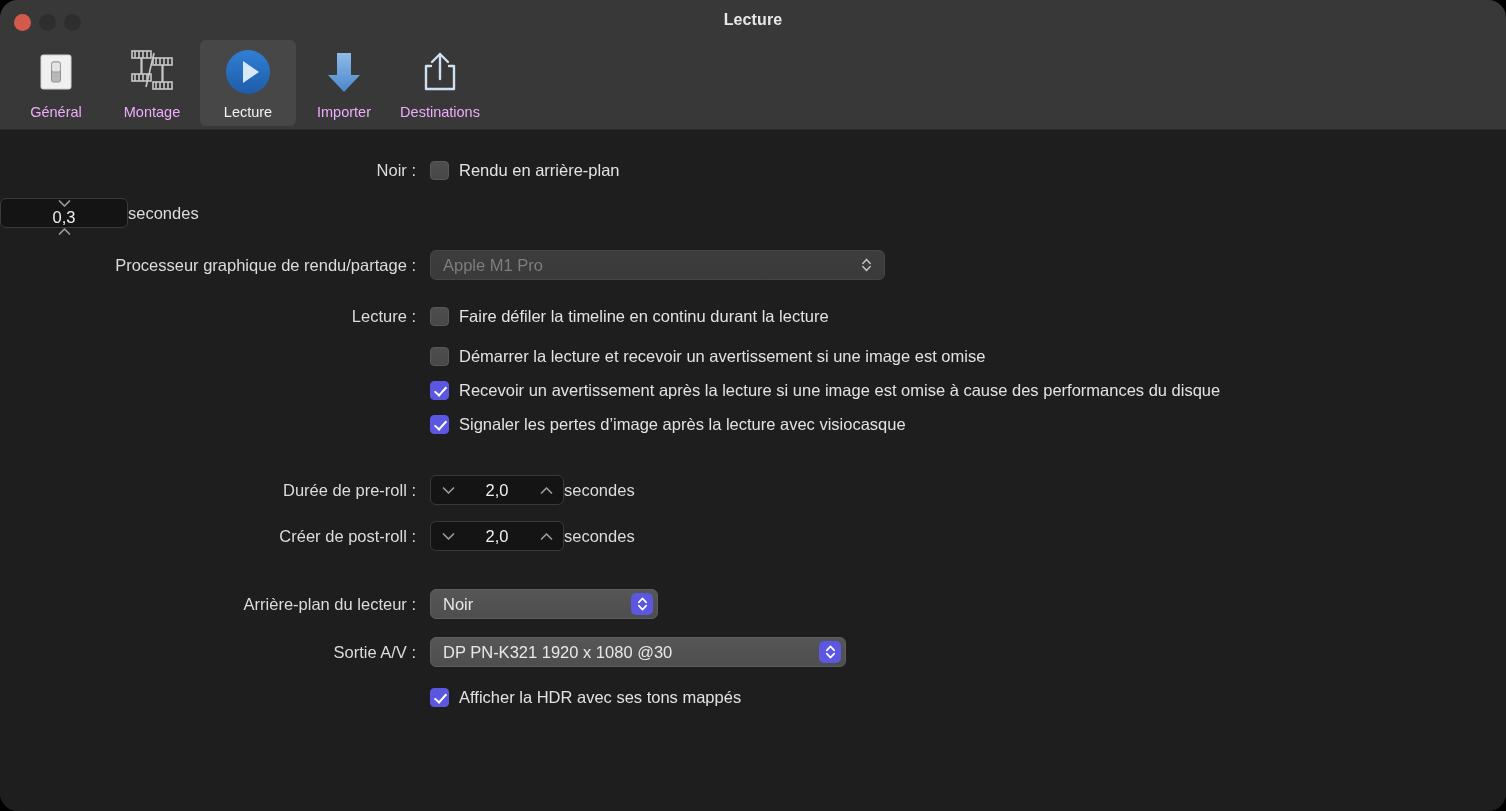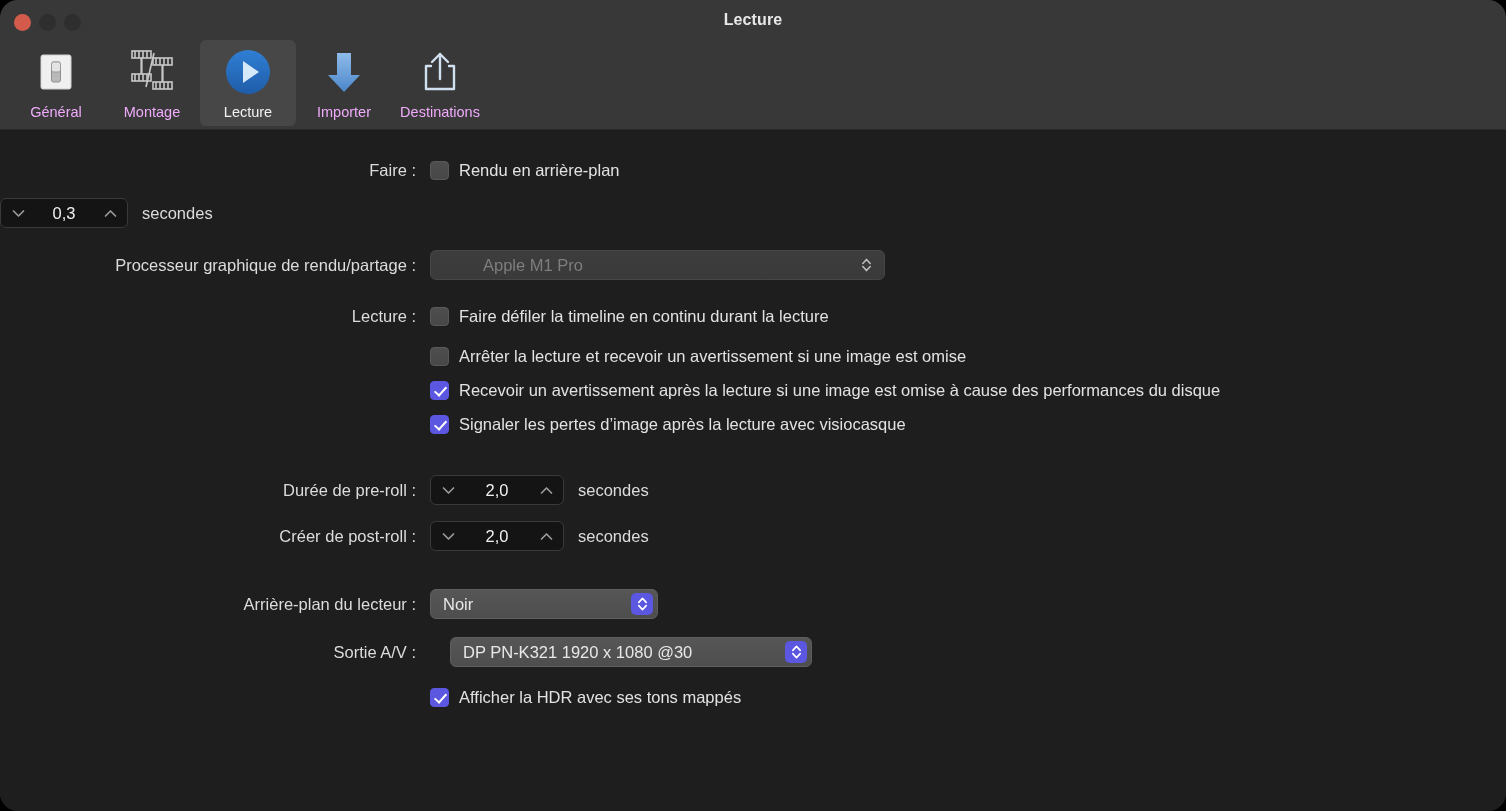--- a/index.html
+++ b/index.html
@@ -184,21 +184,20 @@
   .stepper .val {
     flex: 1 1 auto;
     text-align: center;
     font-size: 16.5px;
     color: #f0f0f0;
     padding: 0 6px;
   }
   .unit {
     font-size: 16.5px;
     color: #dcdcdc;
-    margin-left: 14px;
     white-space: nowrap;
   }
 
   
   .popup {
     display: inline-flex;
     align-items: center;
     justify-content: space-between;
     height: 30px;
     border-radius: 6px;
@@ -223,21 +222,21 @@
     align-items: center;
     justify-content: center;
     flex: 0 0 22px;
     margin-left: 10px;
   }
   .popup.disabled {
     background: linear-gradient(180deg, #3d3d3d 0%, #3a3a3a 100%);
     border: 1px solid #464646;
     padding-right: 10px;
   }
-  .popup.disabled .ptext { color: #7e7e7e; margin-left: 40px; }
+  .popup.disabled .ptext { color: #7e7e7e; }
   .popup.disabled .badge {
     background: transparent;
     margin-left: 6px;
     width: 16px;
     flex: 0 0 16px;
   }
 
   .spacer-lg { height: 22px; }
   .spacer-md { height: 14px; }
   .spacer-sm { height: 6px; }
@@ -349,34 +348,34 @@
         </div>
         <div class="tool-label">Destinations</div>
       </div>
 
     </div>
   </div>
 
   <div class="content">
 
     <div class="row">
-      <div class="label-col">Faire :</div>
+      <div class="label-col">Noir :</div>
       <div class="field-col">
         <div class="cb-wrap">
           <div class="cb off"></div>
           <div class="cb-label">Rendu en arrière-plan</div>
         </div>
       </div>
     </div>
 
     <div class="spacer-md"></div>
 
     <div class="row">
       <div class="field-col">
-        <div class="stepper" style="width:128px;">
+        <div class="stepper" style="width:128px;flex-direction:column;">
           <div class="chev">
             <svg width="13" height="9" viewBox="0 0 13 9">
                 <path d="M1.5 2 L6.5 7 L11.5 2" fill="none" stroke="#9a9a9a" stroke-width="1.7" stroke-linecap="round" stroke-linejoin="round"></path>
               </svg>
           </div>
           <div class="val">0,3</div>
           <div class="chev">
             <svg width="13" height="9" viewBox="0 0 13 9">
                 <path d="M1.5 7 L6.5 2 L11.5 7" fill="none" stroke="#9a9a9a" stroke-width="1.7" stroke-linecap="round" stroke-linejoin="round"></path>
               </svg>
@@ -418,21 +417,21 @@
     <div class="spacer-sm"></div>
 
 
     <div class="spacer-sm"></div>
 
     <div class="row">
       <div class="label-col"></div>
       <div class="field-col">
         <div class="cb-wrap">
           <div class="cb off"></div>
-          <div class="cb-label">Arrêter la lecture et recevoir un avertissement si une image est omise</div>
+          <div class="cb-label">Démarrer la lecture et recevoir un avertissement si une image est omise</div>
         </div>
       </div>
     </div>
 
     <div class="spacer-sm"></div>
 
     <div class="row">
       <div class="label-col"></div>
       <div class="field-col">
         <div class="cb-wrap">
@@ -513,21 +512,21 @@
           </div>
         </div>
       </div>
     </div>
 
     <div style="height:18px;"></div>
 
     <div class="row">
       <div class="label-col">Sortie A/V :</div>
       <div class="field-col">
-        <div class="popup" style="width:362px;margin-left:20px;">
+        <div class="popup" style="width:416px;">
           <div class="ptext">DP PN-K321 1920 x 1080 @30</div>
           <div class="badge">
             <svg width="11" height="16" viewBox="0 0 11 16">
               <path d="M1.8 6.4 L5.5 2.4 L9.2 6.4" fill="none" stroke="#ffffff" stroke-width="1.6" stroke-linecap="round" stroke-linejoin="round"></path>
               <path d="M1.8 9.6 L5.5 13.6 L9.2 9.6" fill="none" stroke="#ffffff" stroke-width="1.6" stroke-linecap="round" stroke-linejoin="round"></path>
             </svg>
           </div>
         </div>
       </div>
     </div>

